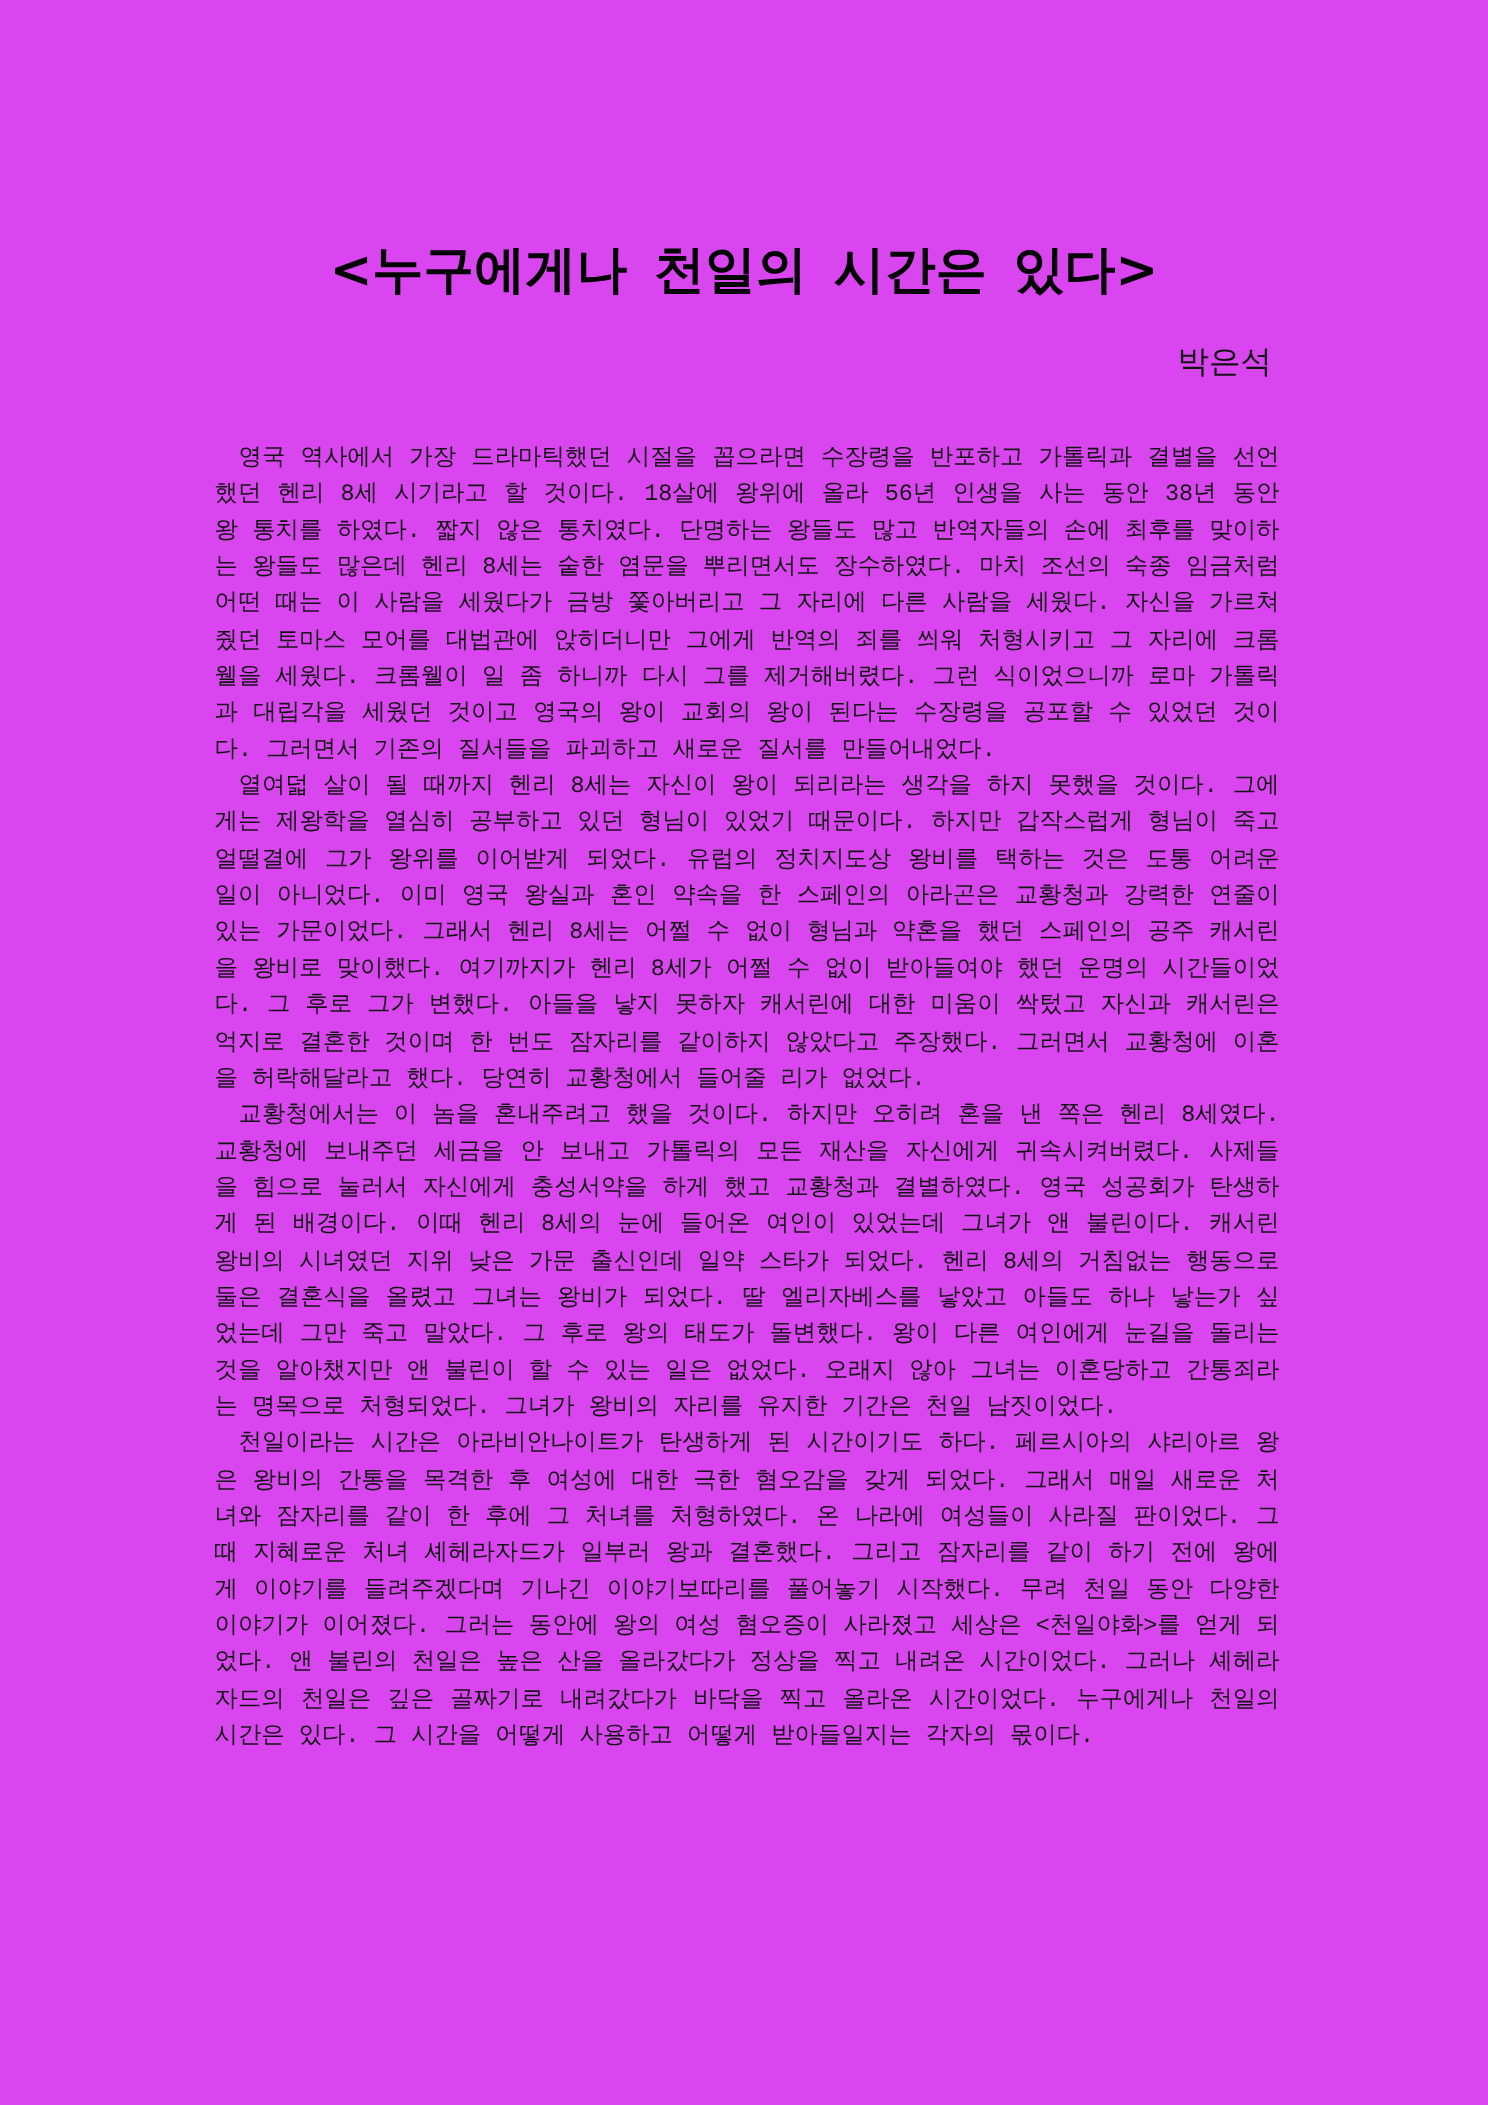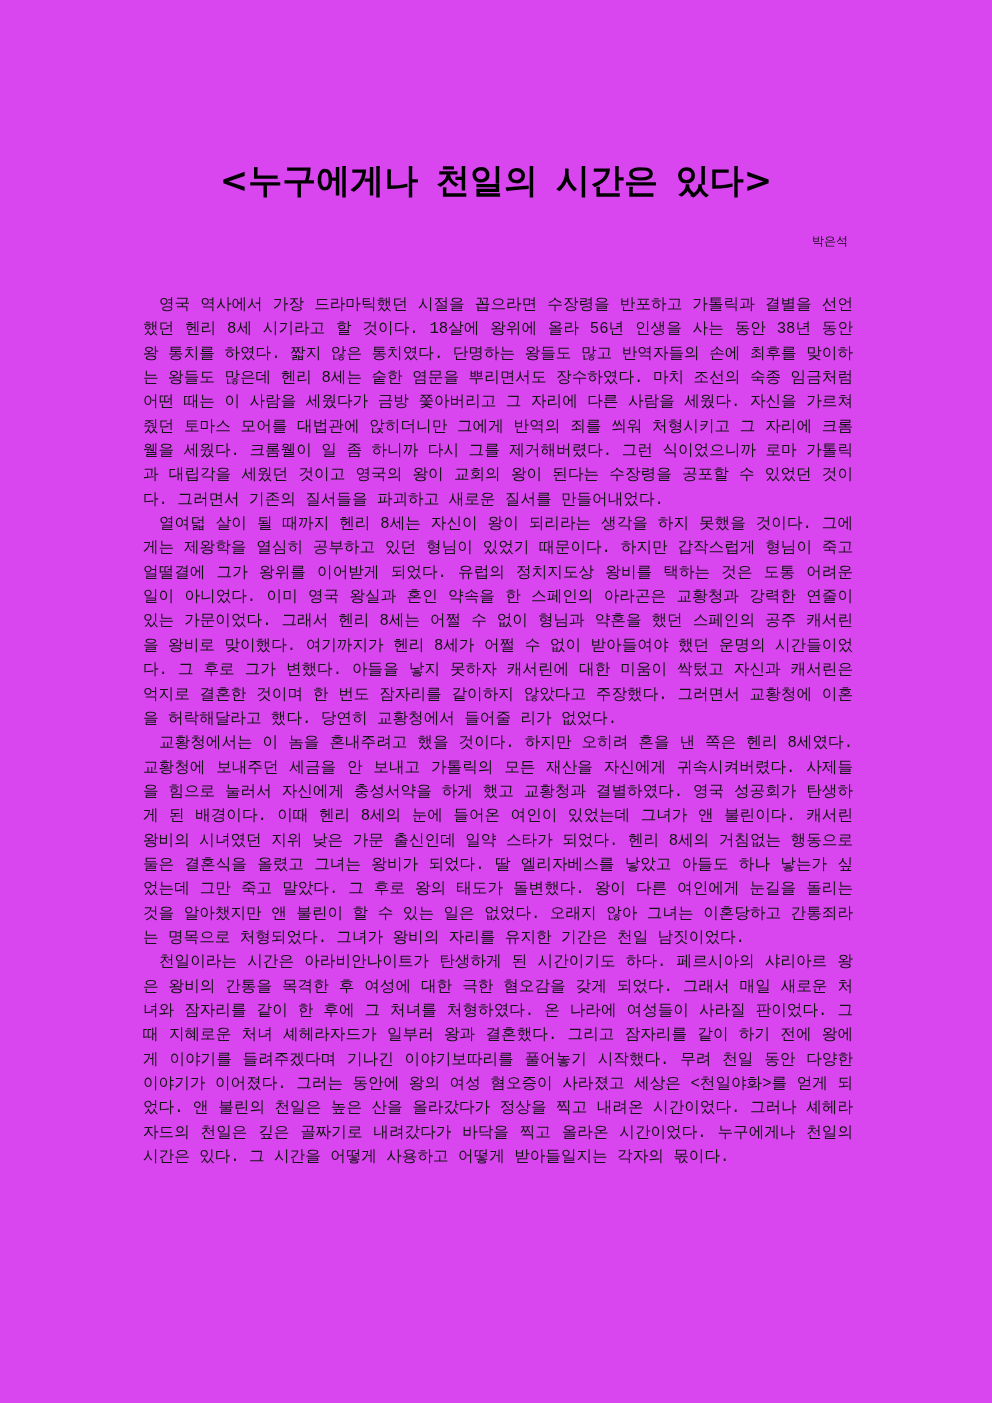--- a/index.html
+++ b/index.html
@@ -34,21 +34,21 @@
       letter-spacing: 0px;
       word-spacing: 6px;
       color: #000000;
       margin: 0;
     }
     .author {
       position: absolute;
       right: 144px;
       top: 230px;
       font-family: "DejaVu Sans", sans-serif;
-      font-size: 12px;
+      font-size: 21px;
       line-height: 22px;
       color: #111111;
       margin: 0;
     }
     .body-text {
       position: absolute;
       left: 143px;
       top: 293px;
       width: 710px;
       font-family: Liberation Mono, monospace;

